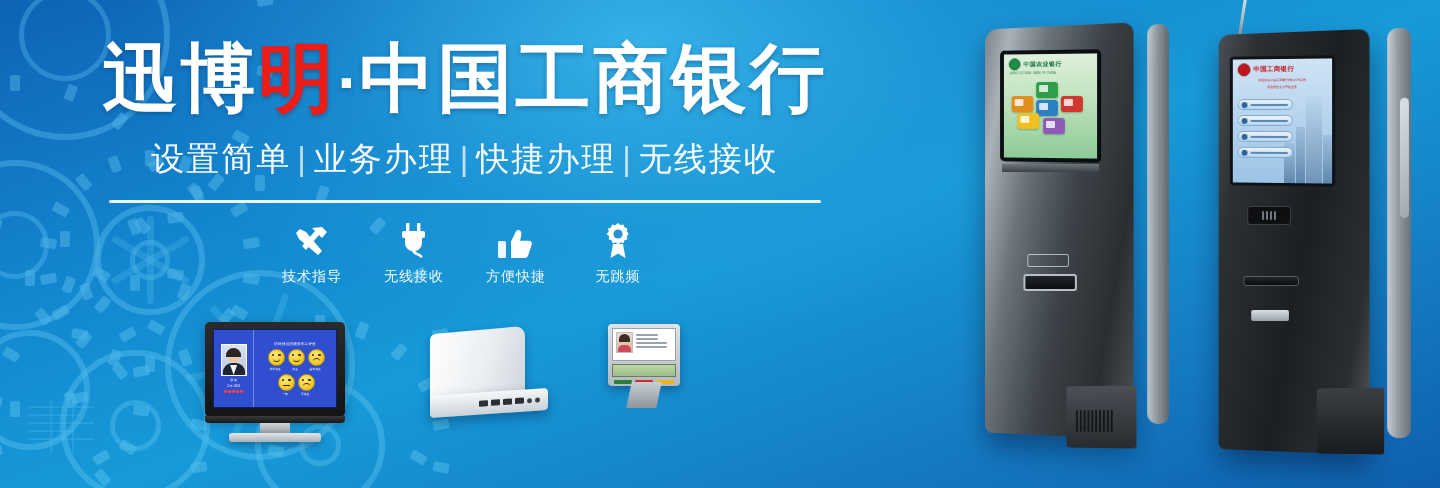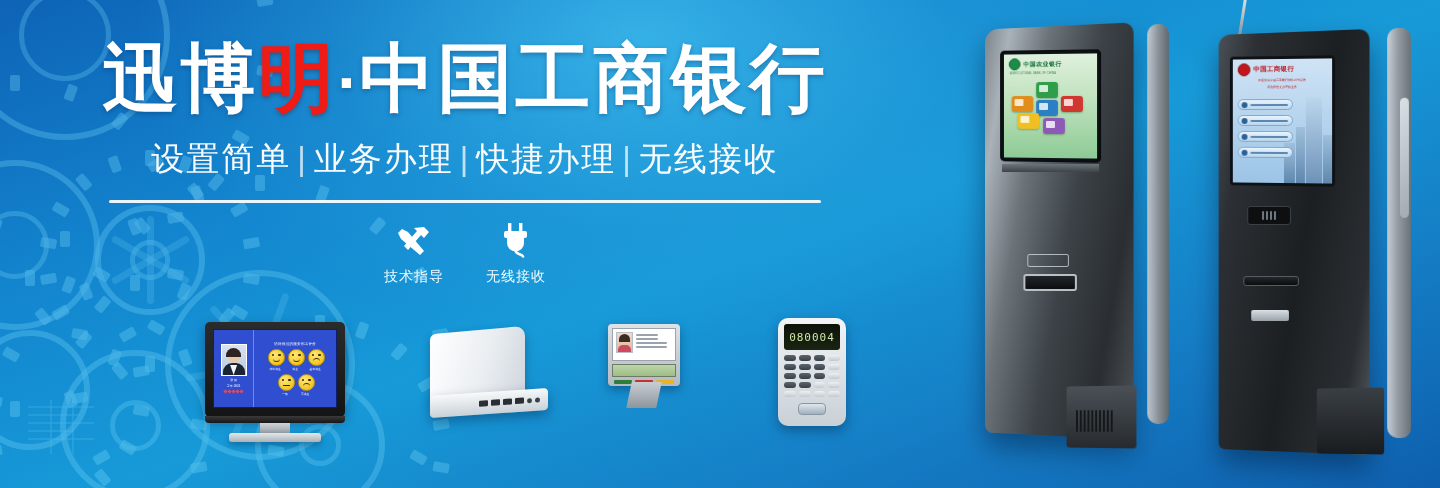--- a/index.html
+++ b/index.html
@@ -332,22 +332,41 @@
             <rect x="8" y="0" width="3.4" height="9" fill="#fff"></rect>
             <rect x="19" y="0" width="3.4" height="9" fill="#fff"></rect>
             <rect x="4" y="8" width="23" height="7" rx="2" fill="#fff"></rect>
             <path d="M7 15h17v5a8.5 8.5 0 01-8.5 8.5A8.5 8.5 0 017 20z" fill="#fff"></path>
             <path d="M15.5 27c0 5 6 3.5 7.5 6.5" fill="none" stroke="#fff" stroke-width="2.6" stroke-linecap="round"></path>
           </svg>
         </div>
         <div class="lbl">无线接收</div>
       </div>
 
-
-
+      <div class="feature">
+        <div class="ico">
+          <svg width="36" height="30" viewBox="0 0 36 30">
+            <rect x="0" y="12" width="8" height="17" rx="1.6" fill="#fff" opacity=".92"></rect>
+            <path d="M12 29h14.5c2 0 3.3-1.1 3.8-2.9l3.4-10.4c.6-2-.7-3.9-2.8-3.9H22l1.3-5.6C23.9 3.3 22.4 1 20.2 1c-1 0-1.9.6-2.3 1.6L13 12.5V29z" fill="#fff"></path>
+          </svg>
+        </div>
+        <div class="lbl">方便快捷</div>
+      </div>
+
+
+      <div class="feature">
+        <div class="ico">
+          <svg width="28" height="36" viewBox="0 0 28 36">
+            <path d="M14 0l2.4 2 3-.6 1.1 2.9 2.9 1.1-.6 3 2 2.4-2 2.4.6 3-2.9 1.1-1.1 2.9-3-.6-2.4 2-2.4-2-3 .6-1.1-2.9-2.9-1.1.6-3L2.7 11l2-2.4-.6-3 2.9-1.1 1.1-2.9 3 .6z" fill="#fff"></path>
+            <circle cx="14" cy="11" r="4.6" fill="#2a93d2"></circle>
+            <path d="M9 21l-2.5 14 7.5-4.4 7.5 4.4L19 21z" fill="#fff"></path>
+          </svg>
+        </div>
+        <div class="lbl">无跳频</div>
+      </div>
 
     </div>
   </div>
 
   <div class="products">
 
     <div class="prod" style="left:205px;top:4px;">
       <div class="mon-body">
         <div class="mon-screen">
           <div class="mon-left">
@@ -438,50 +457,20 @@
         <div class="ev-lcd"></div>
         <div class="ev-btns">
           <i style="background:#2f7d3b"></i>
           <i style="background:#c9302c"></i>
           <i style="background:#e8b425"></i>
         </div>
       </div>
       <div class="ev-stand"></div>
     </div>
 
-    <div class="prod" style="left:778px;top:0px;">
-      <div class="kp">
-        <div class="kp-lcd">
-          <span class="kp-num">080004</span>
-        </div>
-        <div class="kp-grid">
-          <i></i>
-            <i></i>
-            <i></i>
-            <i class="lt"></i>
-          <i></i>
-            <i></i>
-            <i></i>
-            <i class="lt"></i>
-          <i></i>
-            <i></i>
-            <i></i>
-            <i class="lt"></i>
-          <i></i>
-            <i></i>
-            <i class="lt"></i>
-            <i class="lt"></i>
-          <i class="lt"></i>
-            <i class="lt"></i>
-            <i class="lt"></i>
-            <i class="lt"></i>
-        </div>
-        <div class="kp-big"></div>
-      </div>
-    </div>
 
   </div>
 
   <div class="kiosk k1">
     <div class="k1-edge"></div>
     <div class="k1-body"></div>
     <div class="k1-screenbox">
       <div class="k1-screen">
         <div class="agb">
           <span class="lg"></span>

